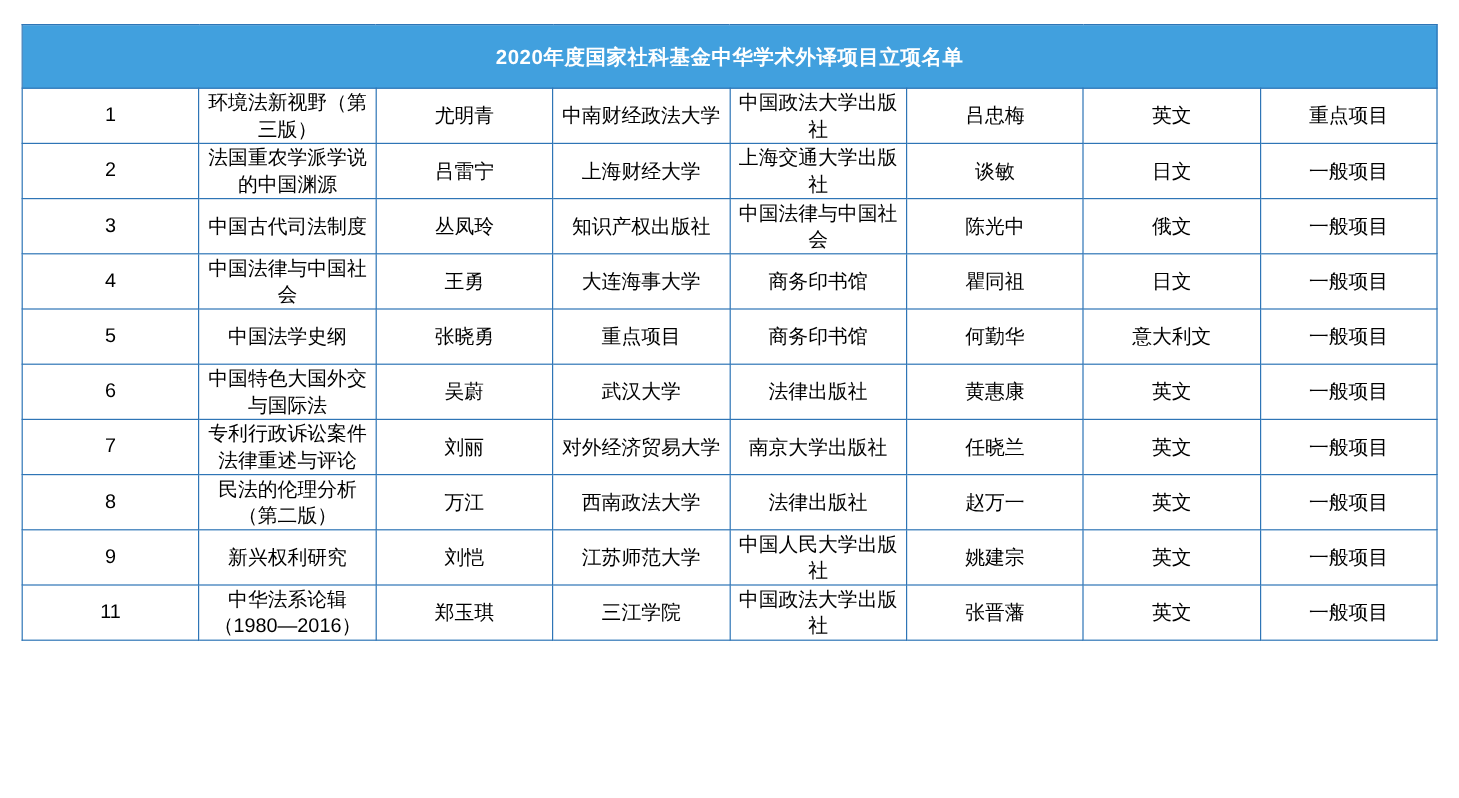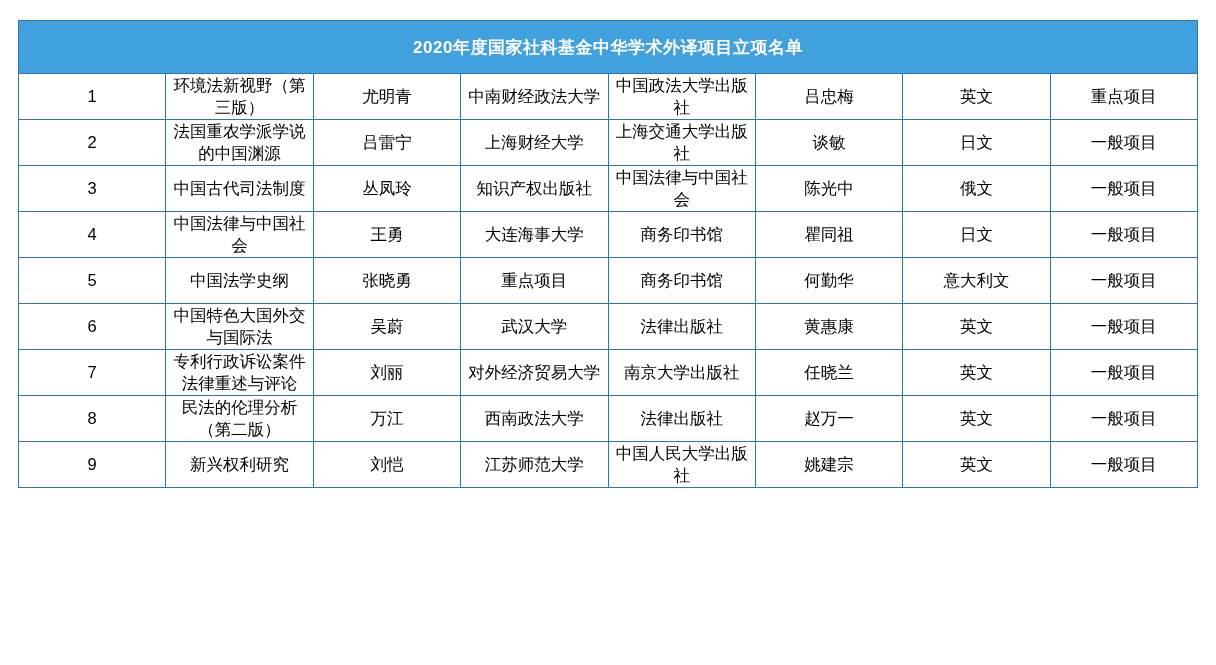--- a/index.html
+++ b/index.html
@@ -235,16 +235,26 @@
           <td class="col-name">新兴权利研究</td>
           <td class="col-host">刘恺</td>
           <td class="col-unit">江苏师范大学</td>
           <td class="col-press">中国人民大学出版社</td>
           <td class="col-author">姚建宗</td>
           <td class="col-lang">英文</td>
           <td class="col-type">一般项目</td>
         </tr>
 
 
+        <tr class="data-row">
+          <td class="col-seq">11</td>
+          <td class="col-name">中华法系论辑（1980—2016）</td>
+          <td class="col-host">郑玉琪</td>
+          <td class="col-unit">三江学院</td>
+          <td class="col-press">中国政法大学出版社</td>
+          <td class="col-author">张晋藩</td>
+          <td class="col-lang">英文</td>
+          <td class="col-type">一般项目</td>
+        </tr>
       </tbody>
     </table>
   </div>
 </div>
 
 </body></html>

